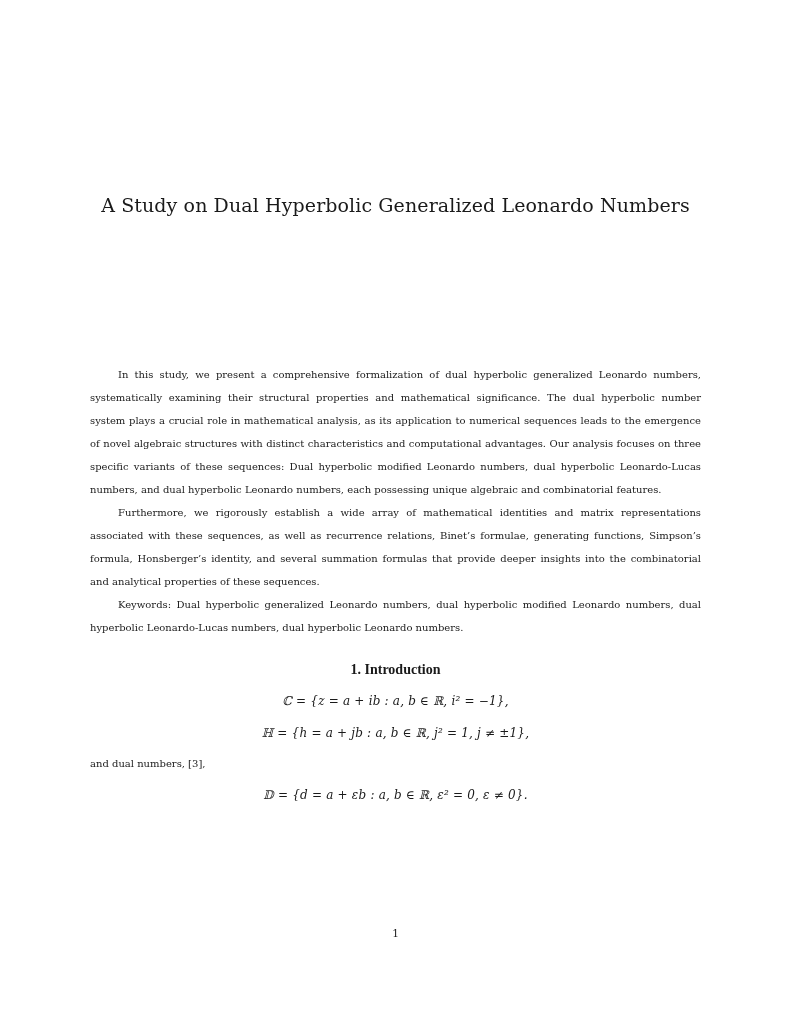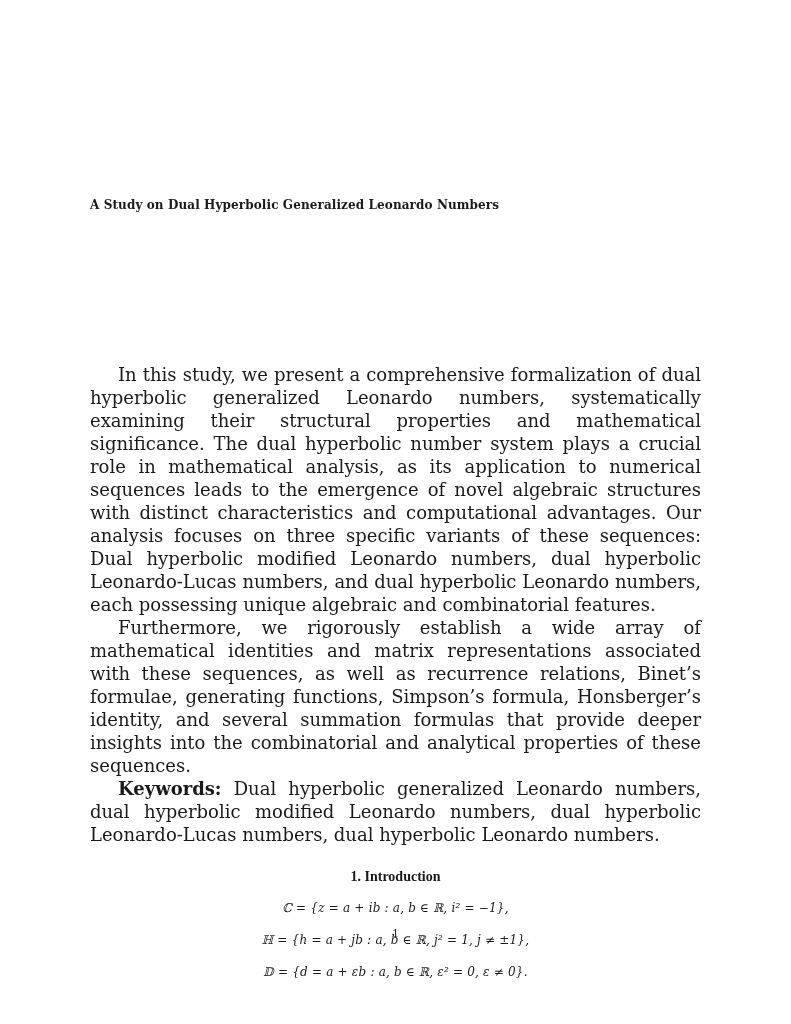--- a/index.html
+++ b/index.html
@@ -19,41 +19,41 @@
     position: absolute;
     top: 0;
     left: 0;
     width: 791px;
     height: 1024px;
     box-sizing: border-box;
     padding: 0 90px;
   }
   .paper-title {
     margin: 193px 0 0 0;
-    text-align: left;
-    font-size: 12px;
-    font-weight: bold;
+    text-align: center;
+    font-size: 19px;
+    font-weight: normal;
     line-height: 24px;
     letter-spacing: 0.1px;
   }
   .abstract-block {
     margin-top: 146px;
   }
   p.body-par {
     margin: 0;
-    font-size: 18px;
+    font-size: 10px;
     line-height: 23px;
     text-align: justify;
     text-indent: 28px;
   }
   p.noindent {
     text-indent: 0;
   }
   .keywords-label {
-    font-weight: bold;
+    font-weight: normal;
   }
   .section-heading {
     margin: 19px 0 0 0;
     text-align: center;
     font-size: 14px;
     font-weight: bold;
     line-height: 23px;
     font-family: Liberation Serif, serif;
   }
   .intro-par-first {
@@ -94,18 +94,19 @@
   </section>
 
   <h2 class="section-heading">1.  Introduction</h2>
 
 
   <div class="equation">ℂ = {z = a + ib : a, b ∈ ℝ, i² = −1},</div>
 
 
   <div class="equation">ℍ = {h = a + jb : a, b ∈ ℝ, j² = 1, j ≠ ±1},</div>
 
+  <p class="body-par noindent cont-line">and dual numbers, [3],</p>
 
   <div class="equation">𝔻 = {d = a + εb : a, b ∈ ℝ, ε² = 0, ε ≠ 0}.</div>
 
   <div class="page-number">1</div>
 
 </div>
 
 </body></html>

